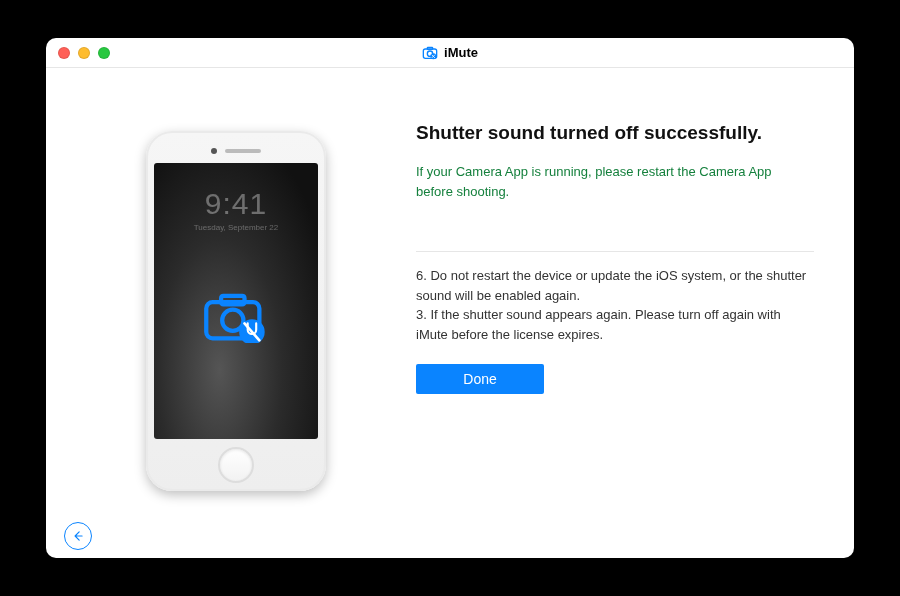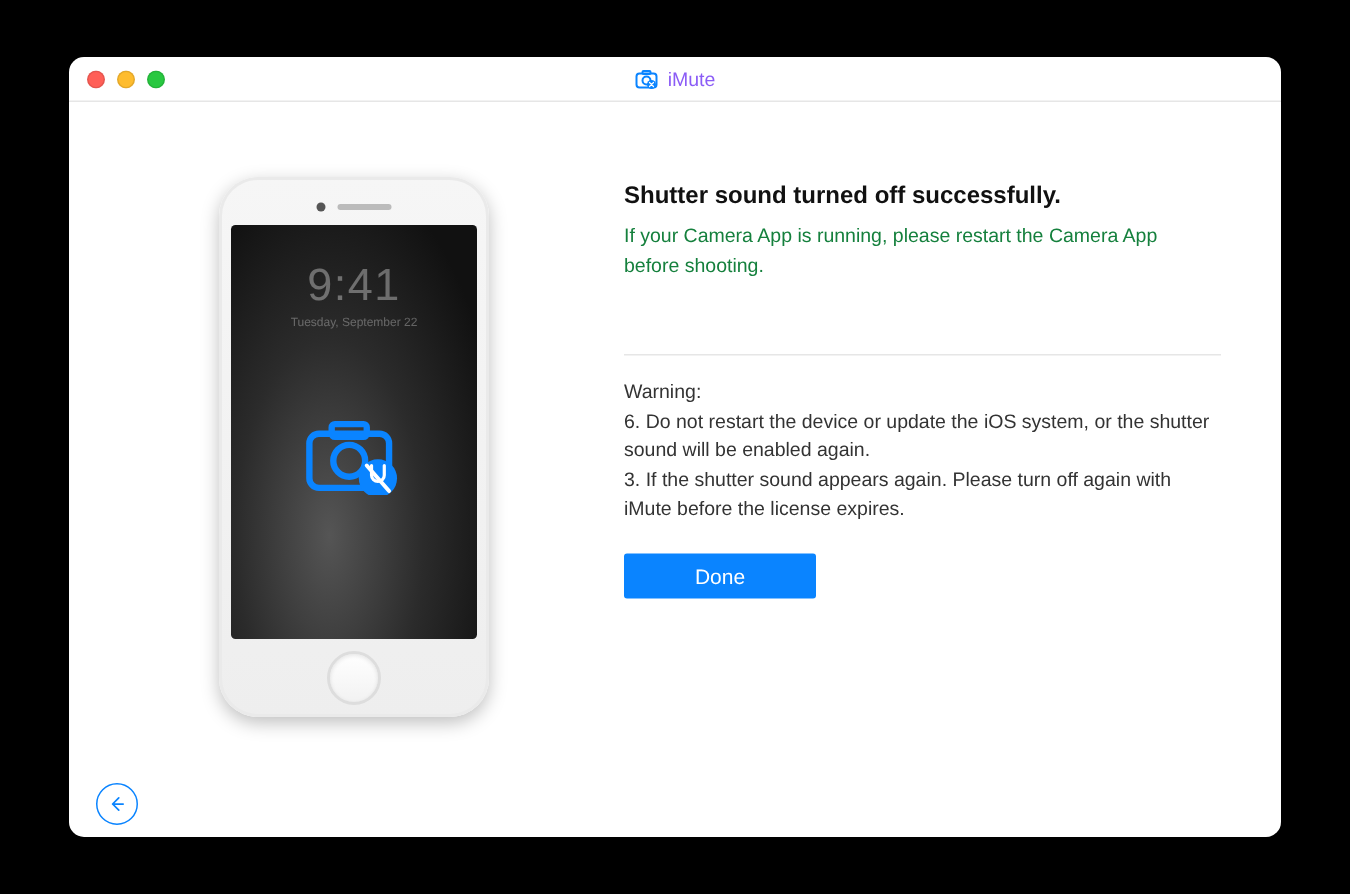--- a/index.html
+++ b/index.html
@@ -46,37 +46,37 @@
     position: absolute;
     left: 0; right: 0;
     display: flex;
     align-items: center;
     justify-content: center;
     gap: 6px;
     pointer-events: none;
   }
   .title-wrap span {
     font-size: 13px;
-    font-weight: 400;
-    color: #8b5cf6;
+    font-weight: 700;
+    color: #000000;
   }
   .appicon {
     width: 16px; height: 16px;
   }
   .content {
     flex: 1;
     display: flex;
     padding: 40px 40px 10px 40px;
     gap: 30px;
     position: relative;
   }
   .left {
     width: 300px;
     display: flex;
-    align-items: flex-start;
+    align-items: center;
     justify-content: center;
     padding-top: 10px;
   }
   
   .phone {
     width: 180px;
     height: 360px;
     background: linear-gradient(#f6f6f6,#eeeeee);
     border-radius: 26px;
     box-shadow: 0 4px 12px rgba(0,0,0,0.25), inset 0 0 0 2px #eaeaea;
@@ -134,25 +134,25 @@
   .cam-mute-icon {
     position: relative;
     top: 18px;
   }
   .right {
     flex: 1;
     display: flex;
     flex-direction: column;
   }
   .headline {
-    font-size: 16px;
+    font-size: 19px;
     font-weight: 600;
     color: #111;
     margin-top: 14px;
-    margin-bottom: 7px;
+    margin-bottom: 18px;
   }
   .subtext {
     font-size: 13px;
     color: #15803d;
     line-height: 1.5;
     max-width: 380px;
   }
   .divider {
     border: none;
     border-top: 1px solid #e6e6e6;
@@ -246,21 +246,20 @@
       </div>
     </div>
 
     <div class="right">
       <div class="headline">Shutter sound turned off successfully.</div>
       <div class="subtext">If your Camera App is running, please restart the Camera App before shooting.</div>
 
       <hr class="divider">
 
       <div class="warning-block">
-        <div>Warning:</div>
         <div>6. Do not restart the device or update the iOS system, or the shutter sound will be enabled again.</div>
         <div>3. If the shutter sound appears again. Please turn off again with iMute before the license expires.</div>
       </div>
 
       <button class="done-btn">Done</button>
     </div>
 
   </div>
 
   <div class="footer">

